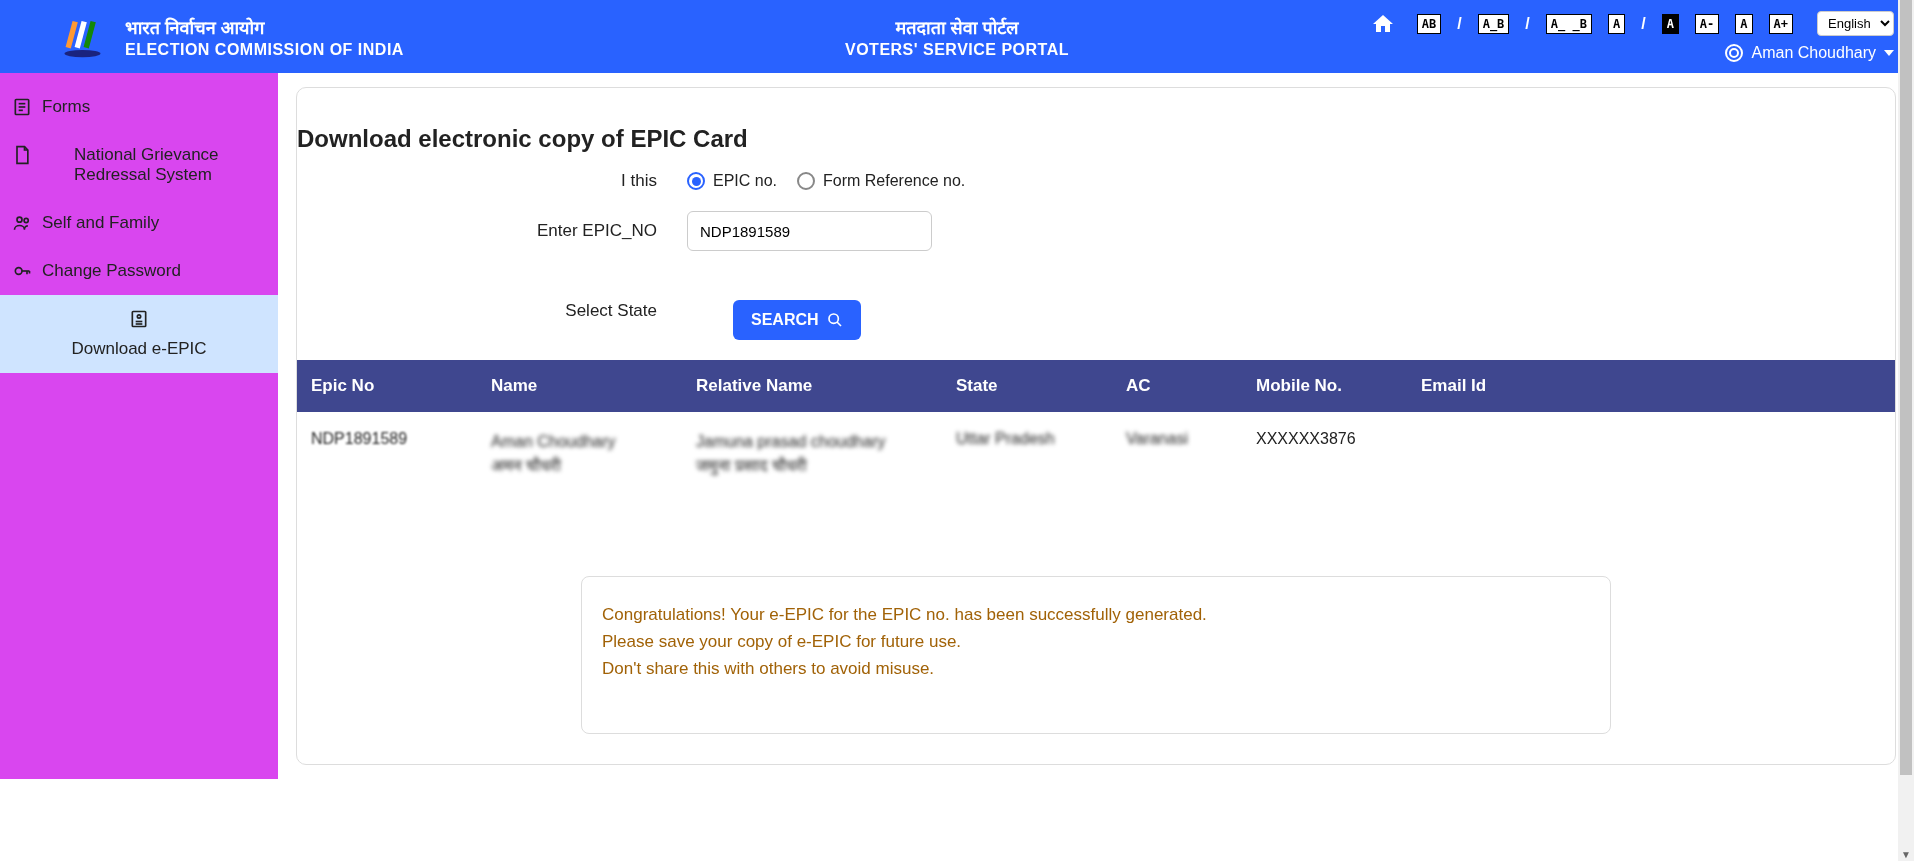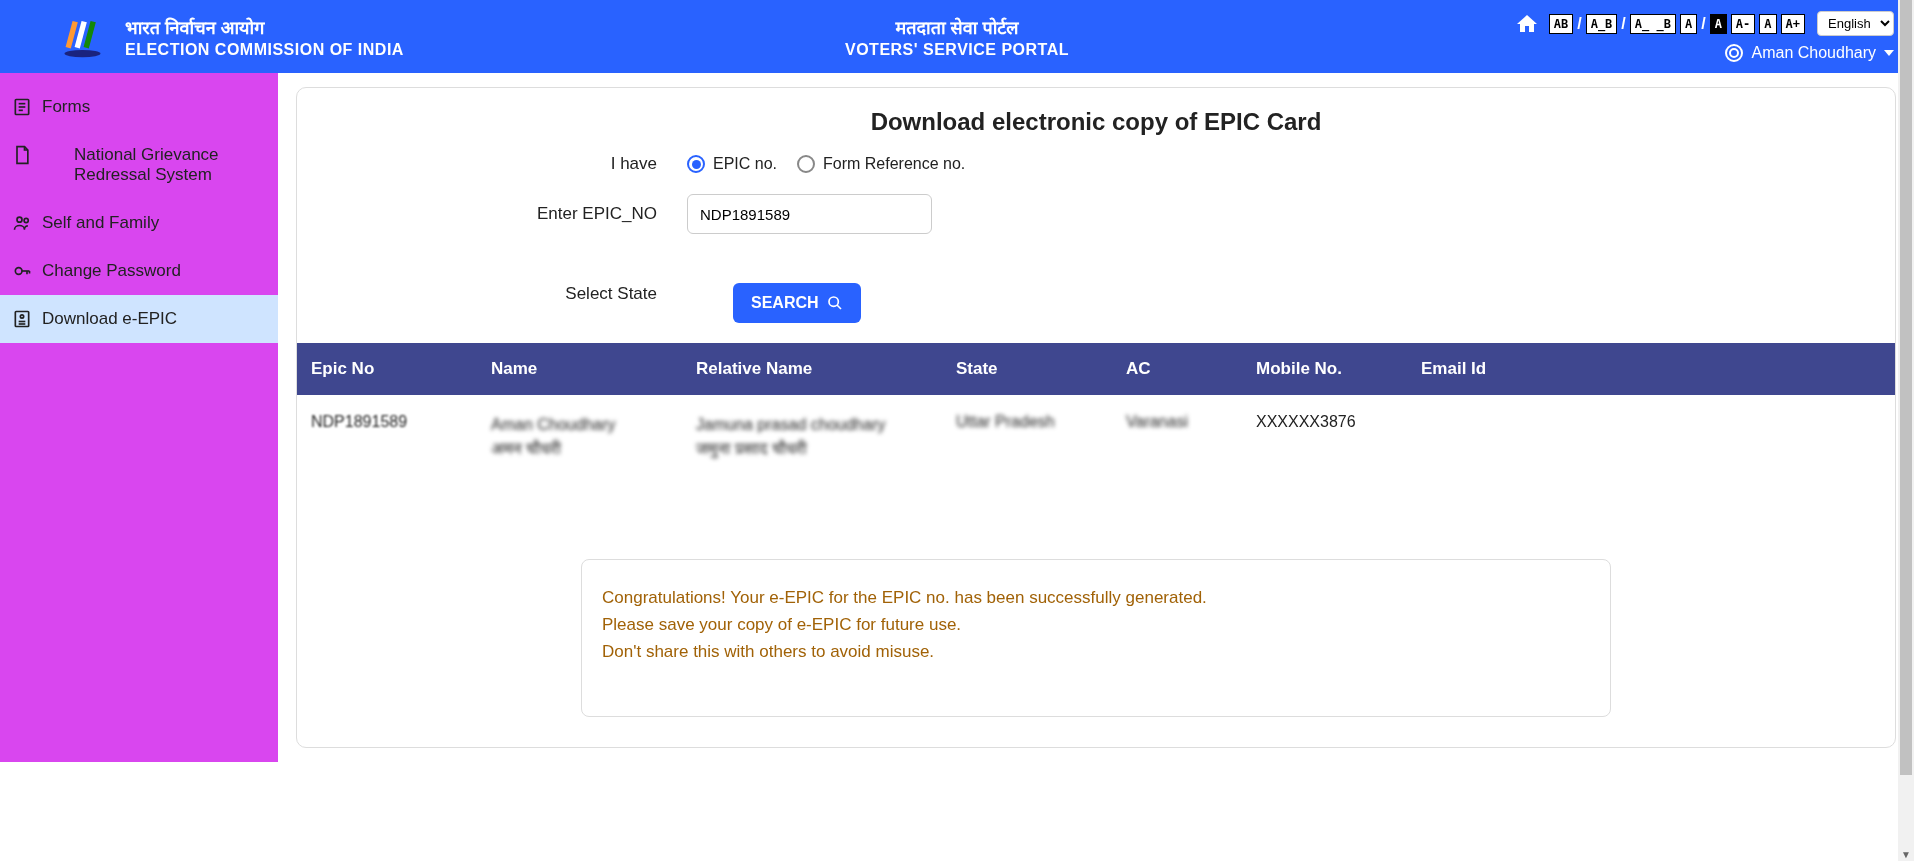--- a/index.html
+++ b/index.html
@@ -10,42 +10,42 @@
 .logo-icon { width: 45px; height: 45px; margin-right: 20px; }
 .logo-text { display: flex; flex-direction: column; }
 .logo-hi { font-size: 18px; font-weight: bold; margin-bottom: 2px; }
 .logo-en { font-size: 16px; font-weight: bold; letter-spacing: 0.5px; }
 
 .center-title { position: absolute; left: 50%; transform: translateX(-50%); text-align: center; }
 .center-hi { font-size: 18px; font-weight: bold; margin-bottom: 2px; }
 .center-en { font-size: 16px; font-weight: bold; letter-spacing: 0.5px; }
 
 .header-right { margin-left: auto; display: flex; flex-direction: column; align-items: flex-end; gap: 8px; }
-.accessibility-row { display: flex; align-items: center; gap: 4px; }
+.accessibility-row { display: flex; align-items: center; gap: 16px; }
 .home-icon { width: 24px; height: 24px; fill: #fff; margin-right: 6px; cursor: pointer; }
 .acc-btn { background: #fff; color: #000; border: 1px solid #000; font-size: 12px; padding: 2px 4px; font-weight: bold; cursor: pointer; font-family: monospace; }
 .acc-btn.inv { background: #000; color: #fff; }
 .sep { color: #fff; font-weight: bold; }
 .lang-select { background: #fff; color: #000; border: 1px solid #ccc; border-radius: 4px; padding: 3px 6px; font-size: 13px; margin-left: 8px; }
 
 .user-row { display: flex; align-items: center; gap: 8px; color: #fff; font-size: 16px; font-weight: 500; cursor: pointer; }
 .user-icon { width: 18px; height: 18px; border: 2px solid #fff; border-radius: 50%; display: flex; align-items: center; justify-content: center; }
 .user-icon::before { content: ''; width: 6px; height: 6px; border: 2px solid #fff; border-radius: 50%; }
 .chevron-down { width: 0; height: 0; border-left: 5px solid transparent; border-right: 5px solid transparent; border-top: 6px solid #fff; }
 
 .main-layout { display: flex; }
 .sidebar { width: 278px; background: #d946ef; padding-top: 10px; }
 .sidebar-item { display: flex; align-items: center; padding: 14px 12px; font-size: 17px; color: #222; cursor: pointer; gap: 10px; }
-.sidebar-item.active { background: #cfe4ff; }
+.sidebar-item.active { background: #cfe4ff; flex-direction: column; }
 .sidebar-item.wrap { flex-wrap: wrap; align-items: flex-start; }
 .sidebar-icon { width: 20px; height: 20px; flex-shrink: 0; }
 
 .content { flex: 1; padding: 14px 18px; }
 .card { background: #fff; border: 1px solid #ddd; border-radius: 10px; padding: 20px 0 30px 0; }
-.card-title { text-align: center; font-size: 24px; font-weight: 600; color: #222; margin-bottom: 18px; }
+.card-title { font-size: 24px; font-weight: 600; color: #222; margin-bottom: 18px; margin-top: 17px; }
 
 .form-row { display: flex; align-items: center; margin-bottom: 20px; padding: 0 20px; }
 .form-label { width: 370px; text-align: right; font-size: 17px; color: #222; padding-right: 30px; }
 .form-control-area { flex: 1; display: flex; align-items: center; gap: 20px; }
 
 .radio-wrap { display: flex; align-items: center; gap: 8px; }
 .radio-circle { width: 18px; height: 18px; border: 2px solid #2962ff; border-radius: 50%; display: flex; align-items: center; justify-content: center; cursor: pointer; }
 .radio-circle.unchecked { border-color: #888; }
 .radio-circle .dot { width: 9px; height: 9px; background: #2962ff; border-radius: 50%; }
 .radio-label { font-size: 16px; color: #222; }
@@ -174,21 +174,21 @@
         </svg>
       <span>Download e-EPIC</span>
     </div>
   </div>
 
   <div class="content">
     <div class="card">
       <div class="card-title">Download electronic copy of EPIC Card</div>
 
       <div class="form-row">
-        <div class="form-label">I have</div>
+        <div class="form-label">I this</div>
         <div class="form-control-area">
           <div class="radio-wrap">
             <span class="radio-circle">
                 <span class="dot"></span>
               </span>
             <span class="radio-label">EPIC no.</span>
           </div>
           <div class="radio-wrap">
             <span class="radio-circle unchecked"></span>
             <span class="radio-label">Form Reference no.</span>

